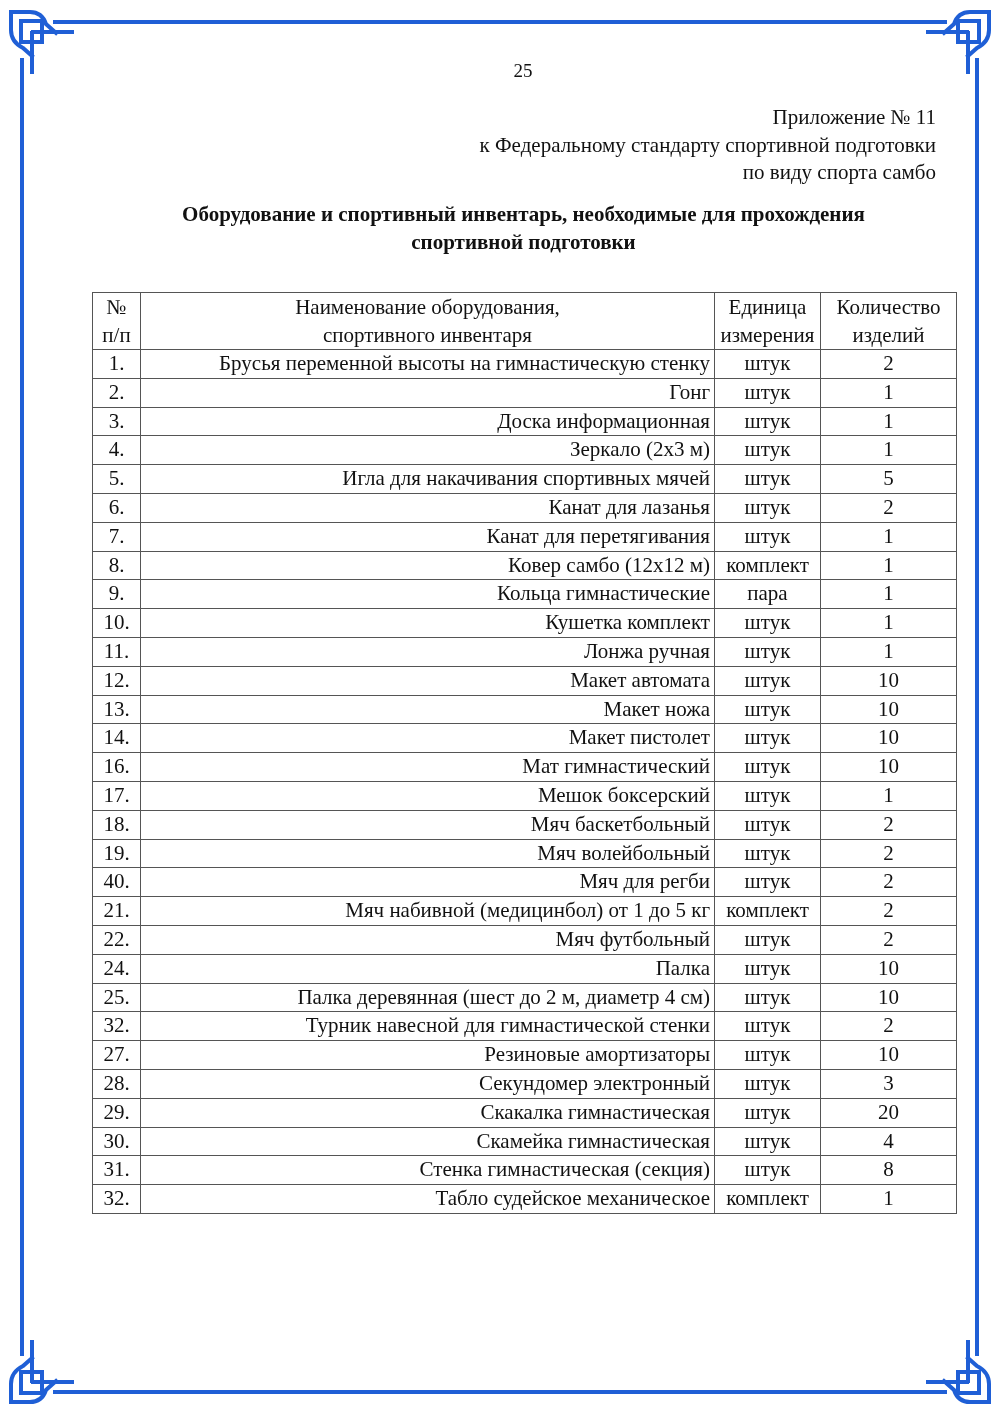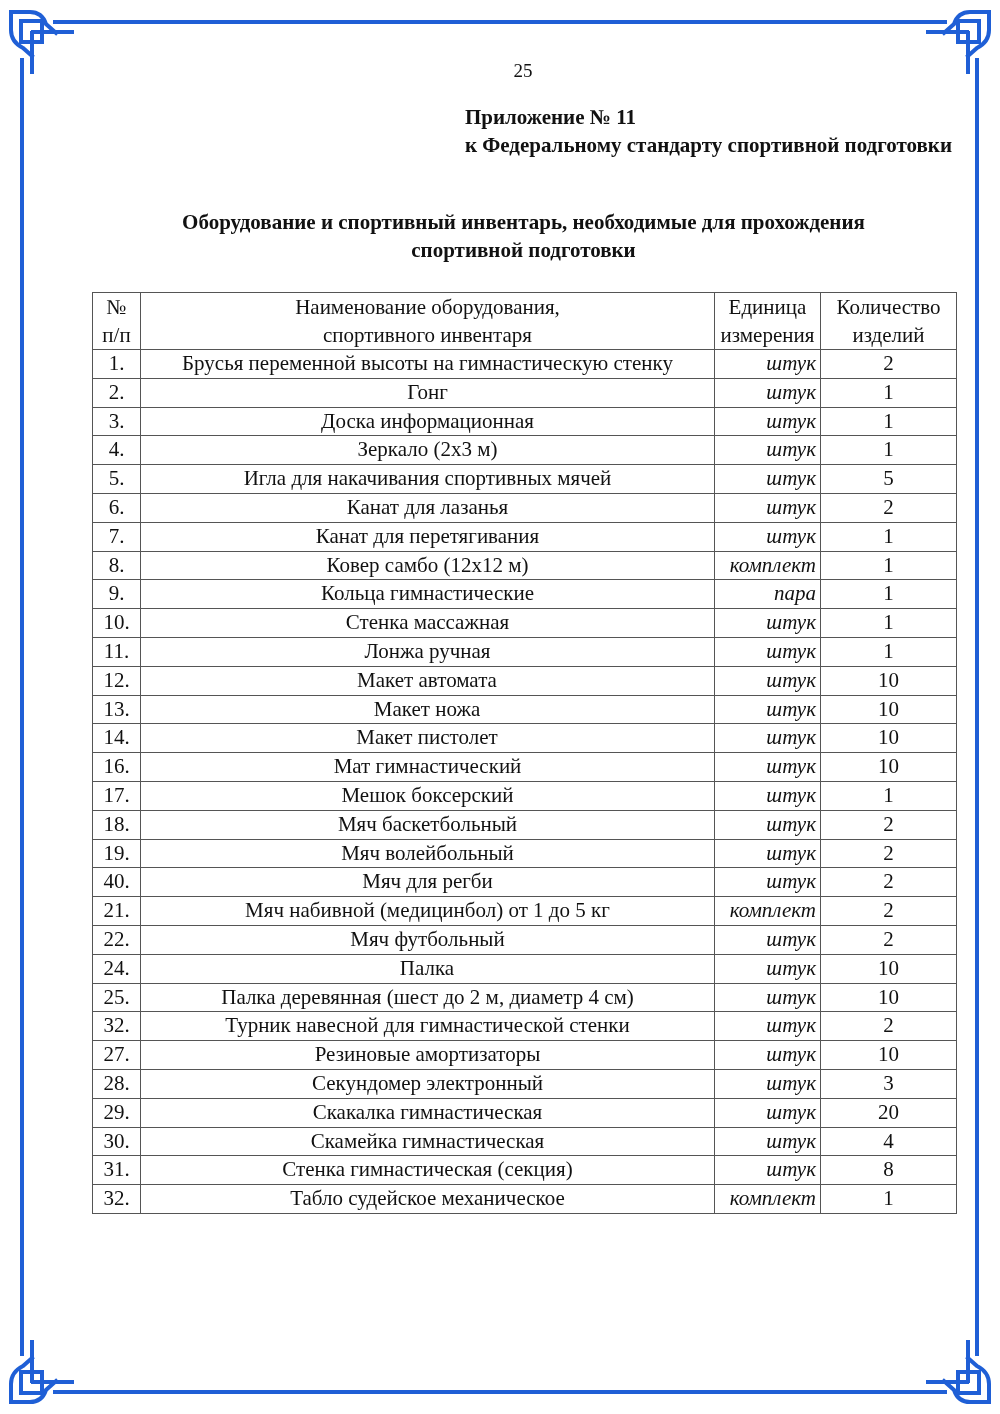--- a/index.html
+++ b/index.html
@@ -1,33 +1,33 @@
 <!DOCTYPE html>
 <html><head>
   <meta charset="utf-8">
   <style>
     html, body { margin: 0; padding: 0; background: #ffffff; }
     body { width: 1000px; height: 1414px; position: relative; overflow: hidden;
            font-family: "Liberation Serif", "DejaVu Serif", serif; color: #111; }
     .frame { position: absolute; left: 0; top: 0; width: 1000px; height: 1414px; pointer-events: none; }
     .page-number { position: absolute; top: 60px; left: 0; width: 1046px; text-align: center; font-size: 19px; }
-    .appendix { position: absolute; top: 104px; right: 48px; text-align: left; font-size: 21px; line-height: 27.5px; font-weight: bold; }
-    .title { position: absolute; top: 208px; left: 92px; width: 863px; text-align: center;
+    .appendix { position: absolute; top: 104px; right: 64px; text-align: right; font-size: 21px; line-height: 27.5px; }
+    .title { position: absolute; top: 200px; left: 92px; width: 863px; text-align: center;
              font-weight: bold; font-size: 21px; line-height: 28px; }
     table.equip { position: absolute; top: 292px; left: 92px; width: 864px; border-collapse: collapse;
                   font-size: 21px; table-layout: fixed; }
     table.equip th, table.equip td { border: 1.3px solid #555; padding: 0 4px; vertical-align: top; line-height: 27px; }
     table.equip th { font-weight: normal; text-align: center; line-height: 28px; padding: 0; }
     col.c-num { width: 48px; }
     col.c-name { width: 574px; }
     col.c-unit { width: 106px; }
     col.c-qty { width: 136px; }
     td.num { text-align: center; padding: 0; }
-    td.name { padding-left: 9px; text-align: center; }
-    td.unit { text-align: right; padding: 0; font-style: italic; }
+    td.name { padding-left: 9px; text-align: right; }
+    td.unit { text-align: center; padding: 0; }
     td.qty { text-align: center; }
     td.name.indent { padding-left: 3px; }
     tr.row td { height: 27.8px; }
   </style>
 </head>
 <body>
 
 <svg class="frame" viewBox="0 0 1000 1414" xmlns="http://www.w3.org/2000/svg">
   <g id="frame-group" fill="none" stroke-width="4" stroke-linecap="square" stroke="#1f5fd6">
 
@@ -68,20 +68,21 @@
       <line x1="32" y1="33" x2="32" y2="72"></line>
     </g>
   </g>
 </svg>
 
 <div class="page-number">25</div>
 
 <div class="appendix">
   <div>Приложение № 11</div>
   <div>к Федеральному стандарту спортивной подготовки</div>
+  <div>по виду спорта самбо</div>
 </div>
 
 <div class="title">
   <div>Оборудование и спортивный инвентарь, необходимые для прохождения</div>
   <div>спортивной подготовки</div>
 </div>
 
 <table class="equip">
   <colgroup>
     <col class="c-num">
@@ -178,21 +179,21 @@
         <td class="num">9.</td>
         <td class="name">
           <div>Кольца гимнастические</div>
         </td>
         <td class="unit">пара</td>
         <td class="qty">1</td>
       </tr>
       <tr class="row">
         <td class="num">10.</td>
         <td class="name">
-          <div>Стенка массажная</div>
+          <div>Кушетка комплект</div>
         </td>
         <td class="unit">штук</td>
         <td class="qty">1</td>
       </tr>
       <tr class="row">
         <td class="num">11.</td>
         <td class="name">
           <div>Лонжа ручная</div>
         </td>
         <td class="unit">штук</td>

